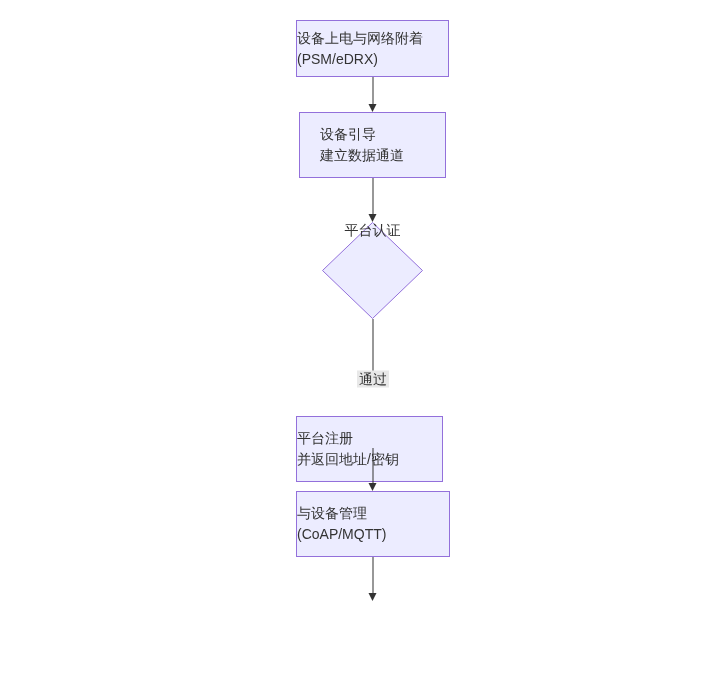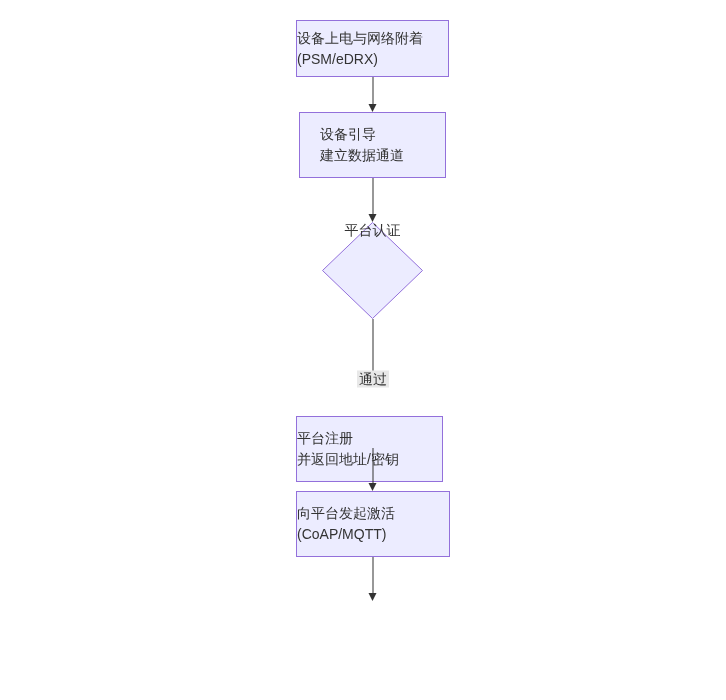--- a/index.html
+++ b/index.html
@@ -108,21 +108,21 @@
     <div>平台注册</div>
     <div>并返回地址/密钥</div>
   </div>
 
   <div class="arrow" style="left:372.5px; top:448px; height:43px;">
     <div class="shaft"></div>
     <div class="head"></div>
   </div>
 
   <div class="node" style="left:296px; top:491px; width:154px; height:66px;">
-    <div>向平台发起激活</div>
+    <div>与设备管理</div>
     <div>(CoAP/MQTT)</div>
   </div>
 
   <div class="arrow" style="left:372.5px; top:557px; height:44px;">
     <div class="shaft"></div>
     <div class="head"></div>
   </div>
 
 
 </div>

